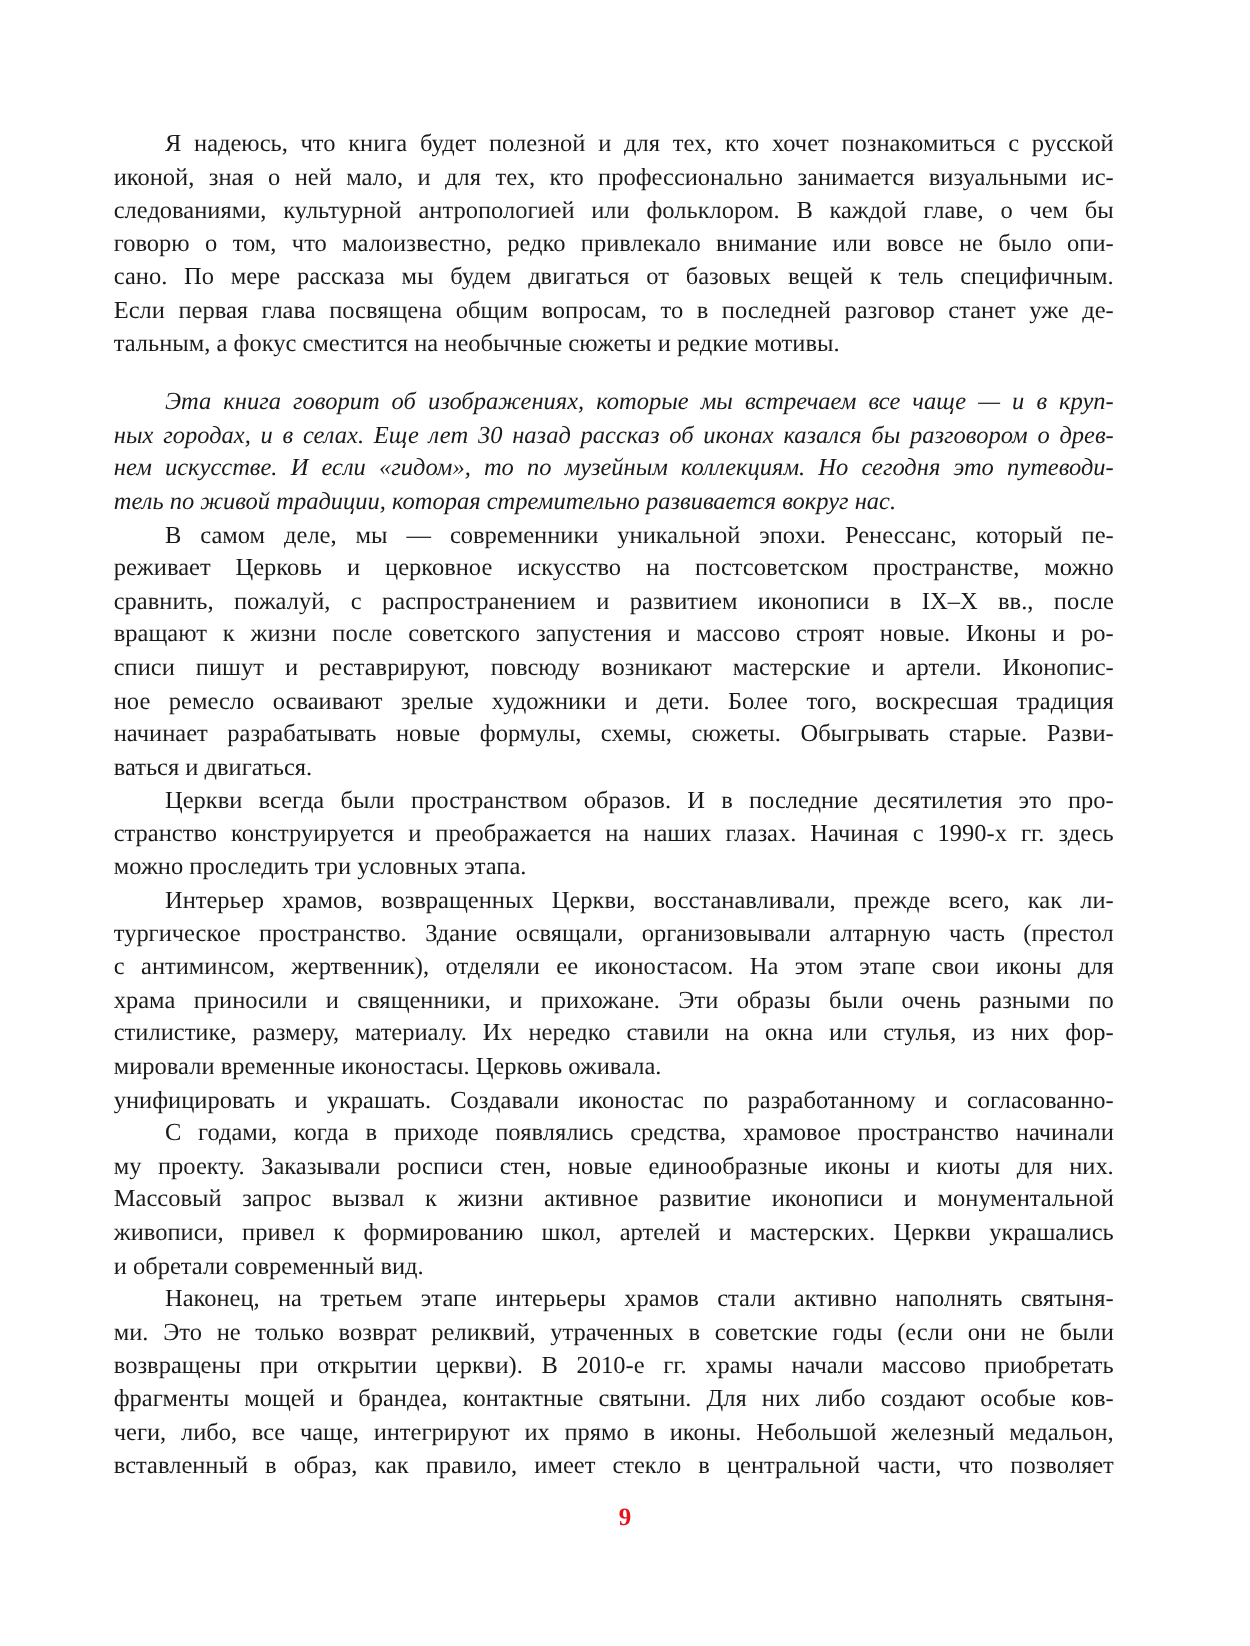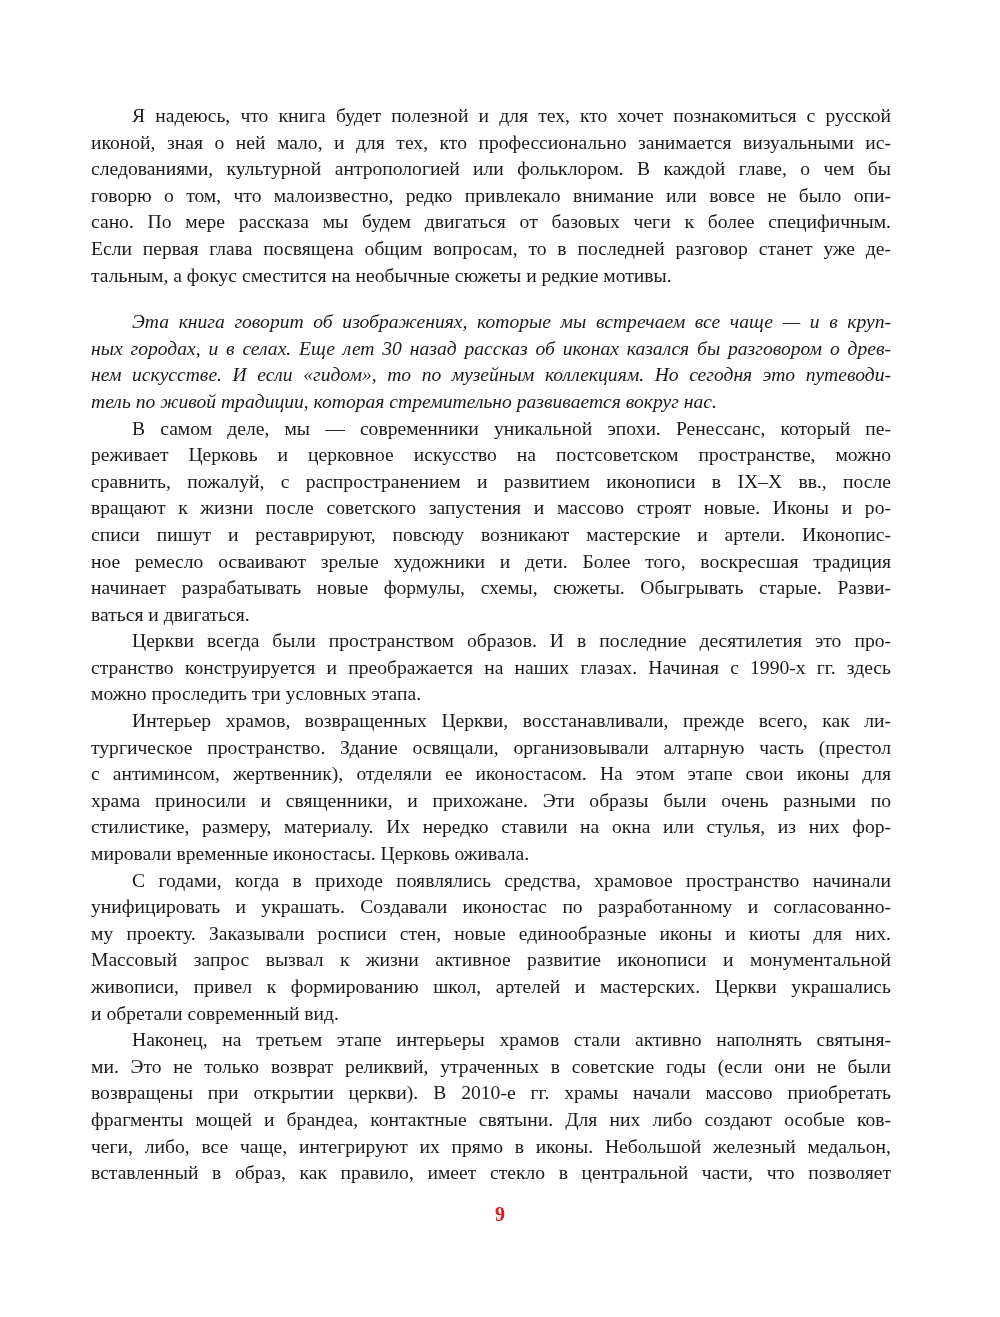--- a/index.html
+++ b/index.html
@@ -59,21 +59,21 @@
 </head>
 <body>
 
 <div class="page">
 
   <div class="para">
     <span class="line first">Я надеюсь, что книга будет полезной и для тех, кто хочет познакомиться с русской</span>
     <span class="line">иконой, зная о ней мало, и для тех, кто профессионально занимается визуальными ис-</span>
     <span class="line">следованиями, культурной антропологией или фольклором. В каждой главе, о чем бы</span>
     <span class="line">говорю о том, что малоизвестно, редко привлекало внимание или вовсе не было опи-</span>
-    <span class="line">сано. По мере рассказа мы будем двигаться от базовых чеги к более специфичным.</span>
+    <span class="line">сано. По мере рассказа мы будем двигаться от базовых вещей к тель специфичным.</span>
     <span class="line">Если первая глава посвящена общим вопросам, то в последней разговор станет уже де-</span>
     <span class="line last">тальным, а фокус сместится на необычные сюжеты и редкие мотивы.</span>
   </div>
 
   <div class="para gap">
     <span class="line first">Эта книга говорит об изображениях, которые мы встречаем все чаще — и в круп-</span>
     <span class="line">ных городах, и в селах. Еще лет 30 назад рассказ об иконах казался бы разговором о древ-</span>
     <span class="line">нем искусстве. И если «гидом», то по музейным коллекциям. Но сегодня это путеводи-</span>
     <span class="line last">тель по живой традиции, которая стремительно развивается вокруг нас.</span>
   </div>
@@ -98,22 +98,22 @@
   <div class="para">
     <span class="line first">Интерьер храмов, возвращенных Церкви, восстанавливали, прежде всего, как ли-</span>
     <span class="line">тургическое пространство. Здание освящали, организовывали алтарную часть (престол</span>
     <span class="line">с антиминсом, жертвенник), отделяли ее иконостасом. На этом этапе свои иконы для</span>
     <span class="line">храма приносили и священники, и прихожане. Эти образы были очень разными по</span>
     <span class="line">стилистике, размеру, материалу. Их нередко ставили на окна или стулья, из них фор-</span>
     <span class="line last">мировали временные иконостасы. Церковь оживала.</span>
   </div>
 
   <div class="para">
+    <span class="line">унифицировать и украшать. Создавали иконостас по разработанному и согласованно-</span>
     <span class="line first">С годами, когда в приходе появлялись средства, храмовое пространство начинали</span>
-    <span class="line">унифицировать и украшать. Создавали иконостас по разработанному и согласованно-</span>
     <span class="line">му проекту. Заказывали росписи стен, новые единообразные иконы и киоты для них.</span>
     <span class="line">Массовый запрос вызвал к жизни активное развитие иконописи и монументальной</span>
     <span class="line">живописи, привел к формированию школ, артелей и мастерских. Церкви украшались</span>
     <span class="line last">и обретали современный вид.</span>
   </div>
 
   <div class="para">
     <span class="line first">Наконец, на третьем этапе интерьеры храмов стали активно наполнять святыня-</span>
     <span class="line">ми. Это не только возврат реликвий, утраченных в советские годы (если они не были</span>
     <span class="line">возвращены при открытии церкви). В 2010-е гг. храмы начали массово приобретать</span>

